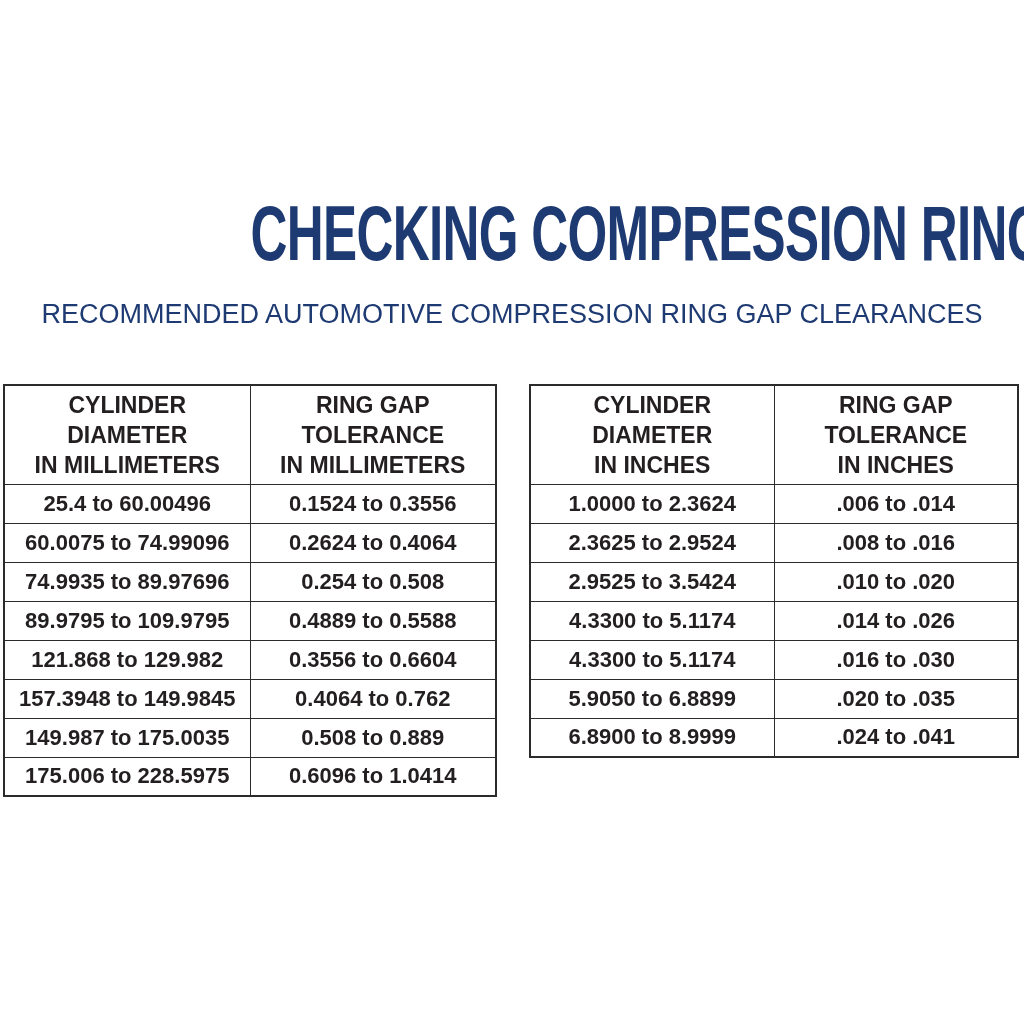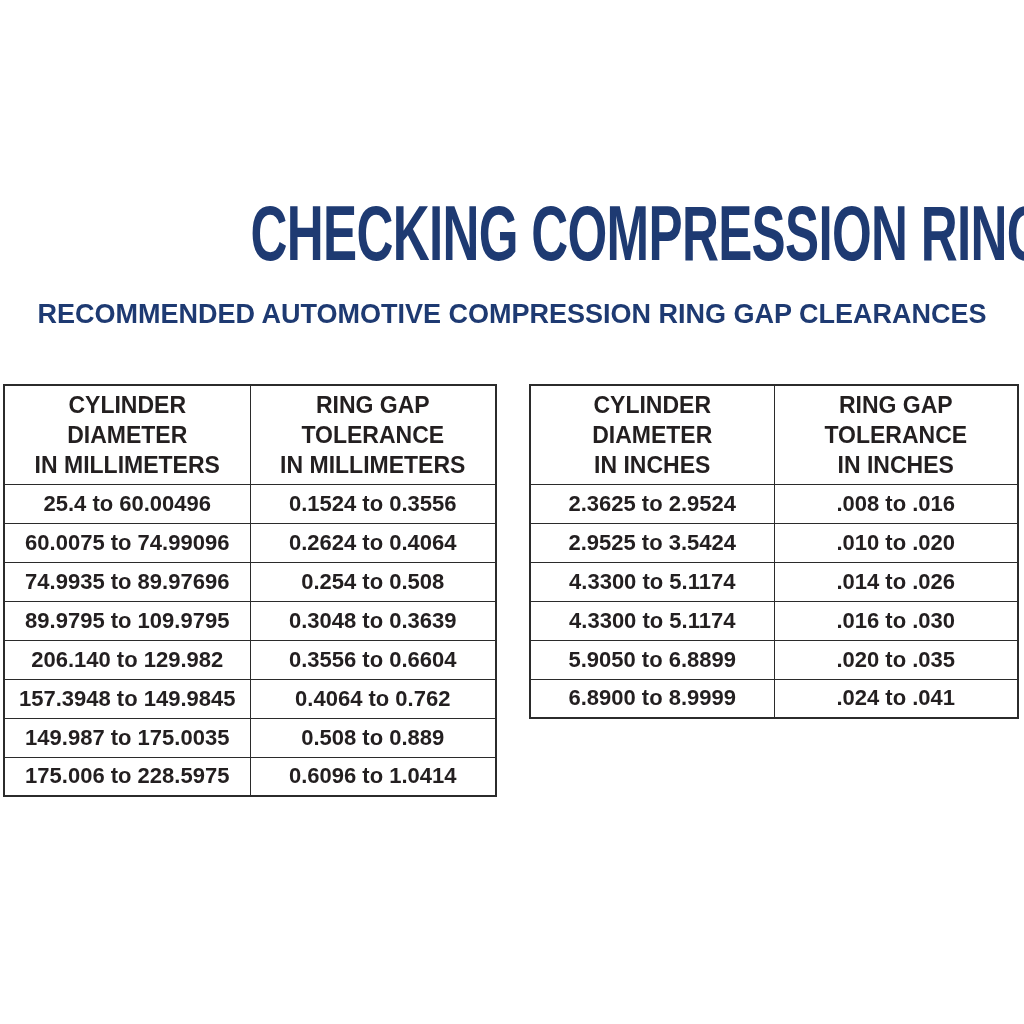--- a/index.html
+++ b/index.html
@@ -34,21 +34,21 @@
   .subtitle-row {
     position: absolute;
     top: 300px;
     left: 0;
     width: 1024px;
     text-align: center;
     white-space: nowrap;
   }
   .subtitle-row .subtitle-text {
     display: inline-block;
-    font-weight: bold;
+    font-weight: normal;
     font-size: 27px;
     line-height: 1.1;
     letter-spacing: 0px;
     color: var(--title-color, #1E3A72);
   }
   
   .table-wrap { position: absolute; top: 384px; }
   .table-wrap.left  { left: 3px;   width: 494px; }
   .table-wrap.right { left: 529px; width: 490px; }
   table.gap-table {
@@ -117,24 +117,24 @@
           <tr>
             <td>60.0075 to 74.99096</td>
             <td>0.2624 to 0.4064</td>
           </tr>
           <tr>
             <td>74.9935 to 89.97696</td>
             <td>0.254 to 0.508</td>
           </tr>
           <tr>
             <td>89.9795 to 109.9795</td>
-            <td>0.3048 to 0.3639</td>
-          </tr>
-          <tr>
-            <td>206.140 to 129.982</td>
+            <td>0.4889 to 0.5588</td>
+          </tr>
+          <tr>
+            <td>121.868 to 129.982</td>
             <td>0.3556 to 0.6604</td>
           </tr>
           <tr>
             <td>157.3948 to 149.9845</td>
             <td>0.4064 to 0.762</td>
           </tr>
           <tr>
             <td>149.987 to 175.0035</td>
             <td>0.508 to 0.889</td>
           </tr>
@@ -157,20 +157,24 @@
             </th>
             <th>
               <div>RING GAP</div>
               <div>TOLERANCE</div>
               <div>IN INCHES</div>
             </th>
           </tr>
         </thead>
         <tbody>
           <tr>
+            <td>1.0000 to 2.3624</td>
+            <td>.006 to .014</td>
+          </tr>
+          <tr>
             <td>2.3625 to 2.9524</td>
             <td>.008 to .016</td>
           </tr>
           <tr>
             <td>2.9525 to 3.5424</td>
             <td>.010 to .020</td>
           </tr>
           <tr>
             <td>4.3300 to 5.1174</td>
             <td>.014 to .026</td>

